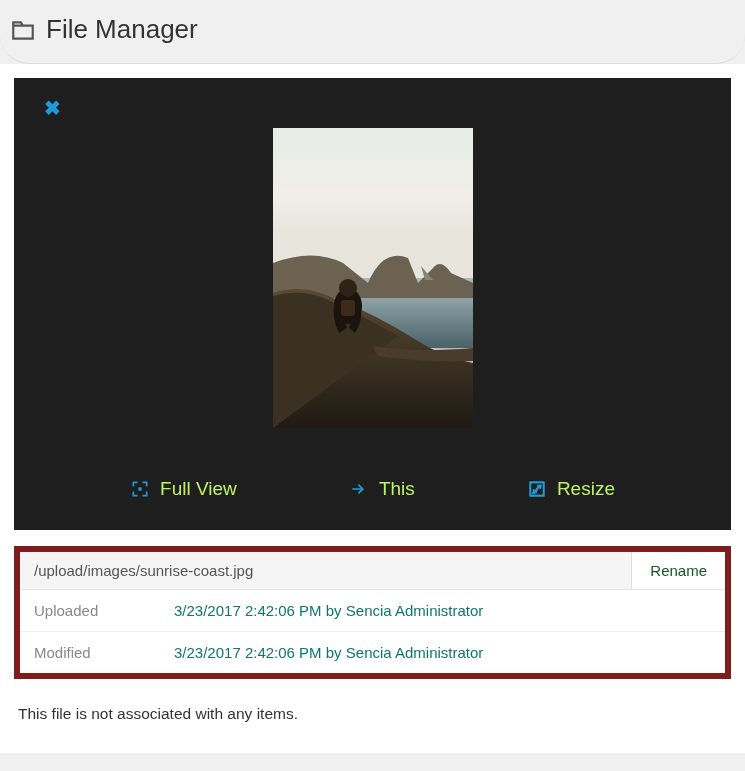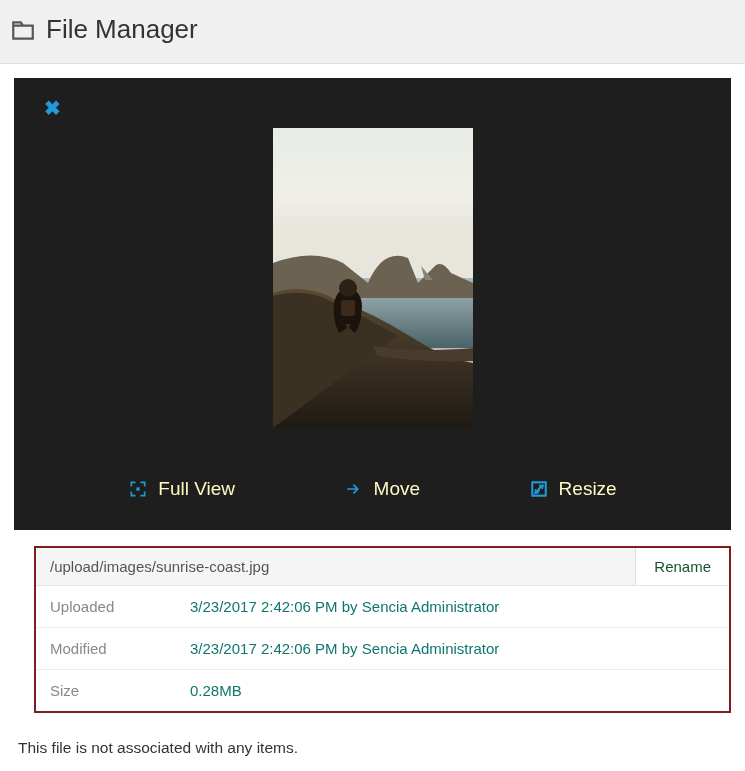--- a/index.html
+++ b/index.html
@@ -12,20 +12,21 @@
       background: #f0f0f0;
       color: #333;
       width: 745px;
     }
     .header {
       padding: 14px 10px 18px 10px;
       border-bottom: 1px solid #ddd;
       display: flex;
       align-items: center;
       gap: 10px;
+      border-radius: 29px;
     }
     .folder-icon {
       width: 26px;
       height: 26px;
       display: inline-block;
     }
     .folder-icon svg {
       width: 26px;
       height: 26px;
       stroke: #555;
@@ -77,43 +78,42 @@
     }
     .action-row {
       display: flex;
       justify-content: space-around;
       padding: 20px 40px 10px 40px;
     }
     .action-btn {
       display: flex;
       align-items: center;
       gap: 10px;
-      color: #fef9c3;
+      color: #bef264;
       font-size: 19px;
       cursor: pointer;
       background: none;
       border: none;
       font-family: inherit;
     }
     .action-btn .icon-box {
       display: inline-flex;
       width: 20px;
       height: 20px;
       align-items: center;
       justify-content: center;
     }
     .action-btn svg {
       width: 20px;
       height: 20px;
       fill: #2199d6;
     }
     .details-panel {
       margin-top: 16px;
-      border: 2px solid #7f1d1d;
-      margin-left: 20px;
+      border: 6px solid #7f1d1d;
     }
     .path-row {
       display: flex;
       align-items: stretch;
       background: #f5f5f5;
       border-bottom: 1px solid #e5e5e5;
     }
     .path-text {
       flex: 1;
       padding: 10px 14px;
@@ -215,21 +215,21 @@
         </span>
         <span>Full View</span>
       </button>
 
       <button class="action-btn">
         <span class="icon-box">
           <svg viewBox="0 0 24 24">
             <path d="M4 11h10.17l-3.58-3.59L12 6l6 6-6 6-1.41-1.41L14.17 13H4v-2z"></path>
           </svg>
         </span>
-        <span>Move</span>
+        <span>This</span>
       </button>
 
       <button class="action-btn">
         <span class="icon-box">
           <svg viewBox="0 0 24 24">
             <path d="M3 3h18v18H3V3zm2 2v14h14V5H5zm12 3l-5 5-1.5-1.5L15 7l3 0 0 3-1-1z M7 17l5-5 1.5 1.5L9 18l-3 0 0-3 1 1z" fill-rule="evenodd"></path>
             <path d="M4 4h16v16H4z" fill="none" stroke="#2199d6" stroke-width="2"></path>
             <path d="M16 8l-8 8" stroke="#2199d6" stroke-width="2" fill="none"></path>
             <path d="M12 8h4v4M12 16H8v-4" stroke="#2199d6" stroke-width="2" fill="none"></path>
           </svg>
@@ -245,21 +245,17 @@
       <button class="rename-btn">Rename</button>
     </div>
     <div class="meta-row">
       <div class="meta-label">Uploaded</div>
       <div class="meta-value">3/23/2017 2:42:06 PM by Sencia Administrator</div>
     </div>
     <div class="meta-row">
       <div class="meta-label">Modified</div>
       <div class="meta-value">3/23/2017 2:42:06 PM by Sencia Administrator</div>
     </div>
-    <div class="meta-row">
-      <div class="meta-label">Size</div>
-      <div class="meta-value">0.28MB</div>
-    </div>
   </div>
 
   <div class="association-note">This file is not associated with any items.</div>
 
 </div>
 
 </body></html>

